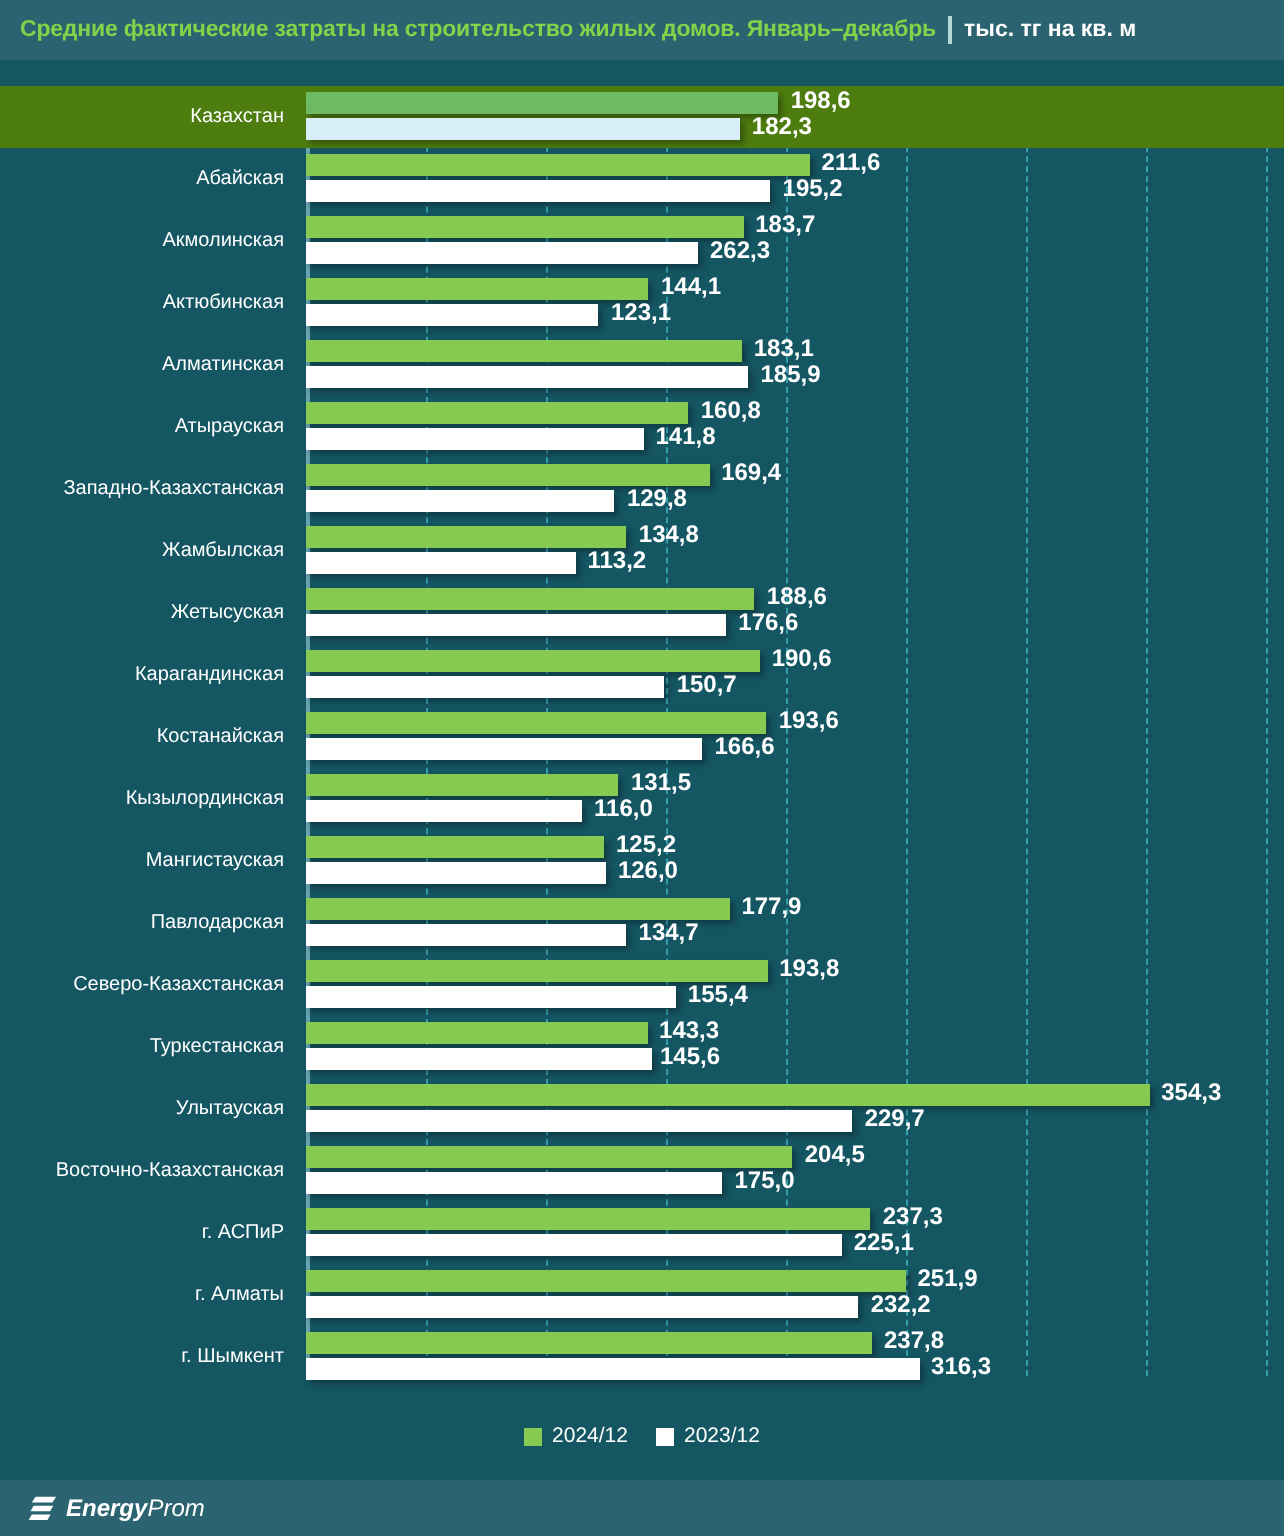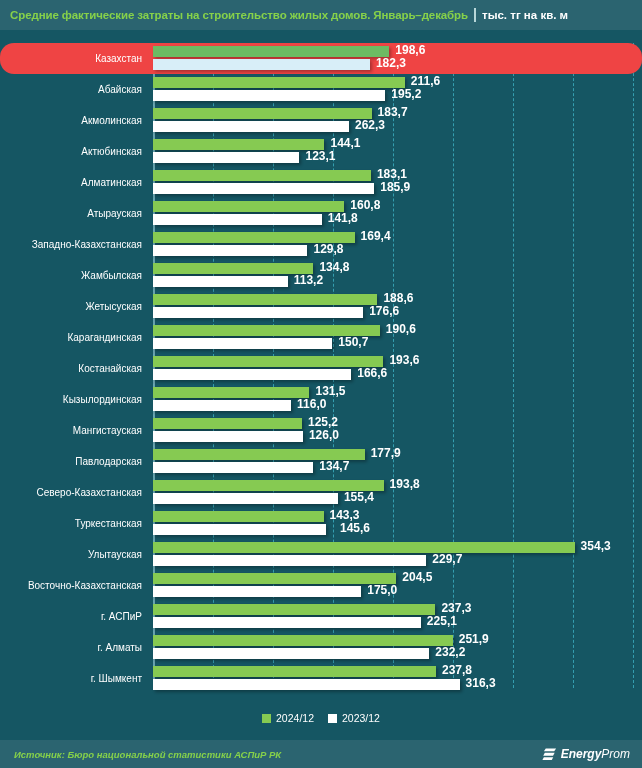--- a/index.html
+++ b/index.html
@@ -44,21 +44,21 @@
     border-left: 1px dashed #3fb6c9; opacity: .75;
   }
   .axisline {
     position: absolute; top: 0; left: 153px; width: 2px; height: 645px;
     background: #6fa9b4; opacity: .9;
   }
 
   .row {
     position: absolute; left: 0; width: 642px; height: 31px;
   }
-  .row.highlight { background: #ef4444; border-radius: 14px; }
+  .row.highlight { background: #4d7c0f; }
   .row-label {
     position: absolute; right: 489px; top: 0; height: 31px; width: 150px;
     display: flex; align-items: center; justify-content: flex-end;
     padding-right: 11px;
     font-size: 10px; color: #ffffff; white-space: nowrap;
   }
   .bars { position: absolute; left: 153px; top: 0; height: 31px; }
   .bar {
     position: absolute; left: 0; height: 11px;
     box-shadow: 2px 2px 3px rgba(0,0,0,.30);
@@ -261,21 +261,21 @@
               <div class="bar prev" style="width: 184.926px;"></div>
               <div class="val prev" style="left: 190.926px;">155,4</div>
             </div>
           </div>
           <div class="row" style="top: 465px;">
             <div class="row-label">Туркестанская</div>
             <div class="bars">
               <div class="bar cur" style="width: 170.527px;"></div>
               <div class="val cur" style="left: 176.527px;">143,3</div>
               <div class="bar prev" style="width: 173.264px;"></div>
-              <div class="val prev" style="left: 187px;">145,6</div>
+              <div class="val prev" style="left: 177px;">145,6</div>
             </div>
           </div>
           <div class="row" style="top: 496px;">
             <div class="row-label">Улытауская</div>
             <div class="bars">
               <div class="bar cur" style="width: 421.617px;"></div>
               <div class="val cur" style="left: 427.617px;">354,3</div>
               <div class="bar prev" style="width: 273.343px;"></div>
               <div class="val prev" style="left: 279.343px;">229,7</div>
             </div>
@@ -325,21 +325,20 @@
         <span class="legend-swatch" style="background: rgb(134, 202, 82);"></span>
         <span class="legend-text">2024/12</span>
       </div>
       <div class="legend-item">
         <span class="legend-swatch" style="background: rgb(255, 255, 255);"></span>
         <span class="legend-text">2023/12</span>
       </div>
     </div>
 
   <div class="footer">
-    <span class="footer-src">Источник: Бюро национальной статистики АСПиР РК</span>
     <div class="logo">
       <svg class="logo-mark" viewBox="0 0 16 16">
         <polygon points="4,1.5 15,1.5 13,4.5 2,4.5" fill="#ffffff"></polygon>
         <polygon points="3,6.2 13.5,6.2 11.8,9.2 1.3,9.2" fill="#ffffff"></polygon>
         <polygon points="2,10.9 12,10.9 10.4,13.9 0.4,13.9" fill="#ffffff"></polygon>
       </svg>
       <span class="logo-text"><b>Energy</b><span>Prom</span></span>
     </div>
   </div>
 

